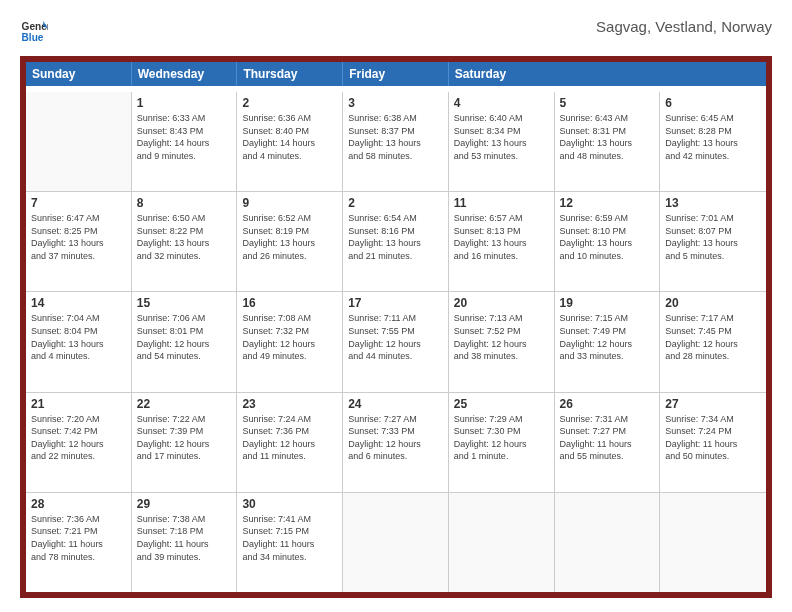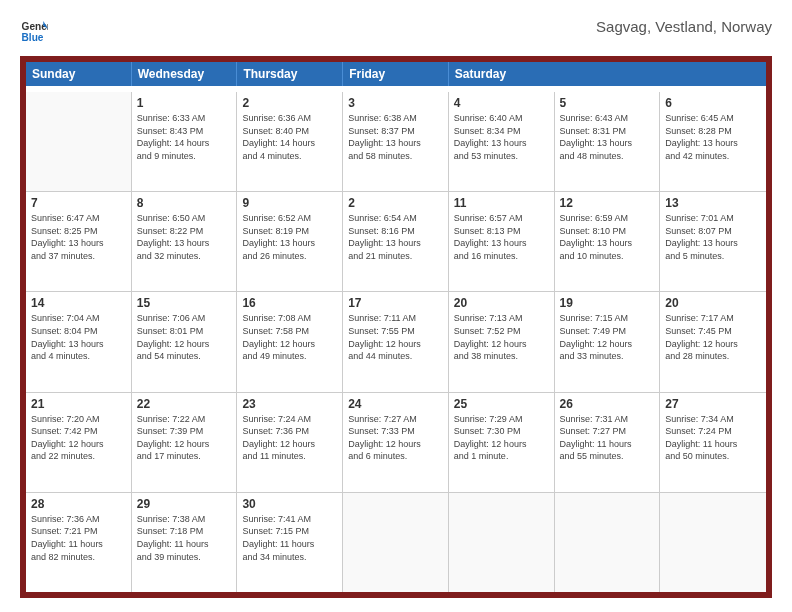--- a/index.html
+++ b/index.html
@@ -234,21 +234,21 @@
           <div class="cal-cell">
             <div class="day-num">15</div>
             <div class="cell-line">Sunrise: 7:06 AM</div>
             <div class="cell-line">Sunset: 8:01 PM</div>
             <div class="cell-line">Daylight: 12 hours</div>
             <div class="cell-line">and 54 minutes.</div>
           </div>
           <div class="cal-cell">
             <div class="day-num">16</div>
             <div class="cell-line">Sunrise: 7:08 AM</div>
-            <div class="cell-line">Sunset: 7:58 PM</div>
+            <div class="cell-line">Sunset: 7:32 PM</div>
             <div class="cell-line">Daylight: 12 hours</div>
             <div class="cell-line">and 49 minutes.</div>
           </div>
           <div class="cal-cell">
             <div class="day-num">17</div>
             <div class="cell-line">Sunrise: 7:11 AM</div>
             <div class="cell-line">Sunset: 7:55 PM</div>
             <div class="cell-line">Daylight: 12 hours</div>
             <div class="cell-line">and 44 minutes.</div>
           </div>
@@ -324,21 +324,21 @@
             <div class="cell-line">Daylight: 11 hours</div>
             <div class="cell-line">and 50 minutes.</div>
           </div>
         </div>
         <div class="cal-row">
           <div class="cal-cell">
             <div class="day-num">28</div>
             <div class="cell-line">Sunrise: 7:36 AM</div>
             <div class="cell-line">Sunset: 7:21 PM</div>
             <div class="cell-line">Daylight: 11 hours</div>
-            <div class="cell-line">and 82 minutes.</div>
+            <div class="cell-line">and 78 minutes.</div>
           </div>
           <div class="cal-cell">
             <div class="day-num">29</div>
             <div class="cell-line">Sunrise: 7:38 AM</div>
             <div class="cell-line">Sunset: 7:18 PM</div>
             <div class="cell-line">Daylight: 11 hours</div>
             <div class="cell-line">and 39 minutes.</div>
           </div>
           <div class="cal-cell">
             <div class="day-num">30</div>

